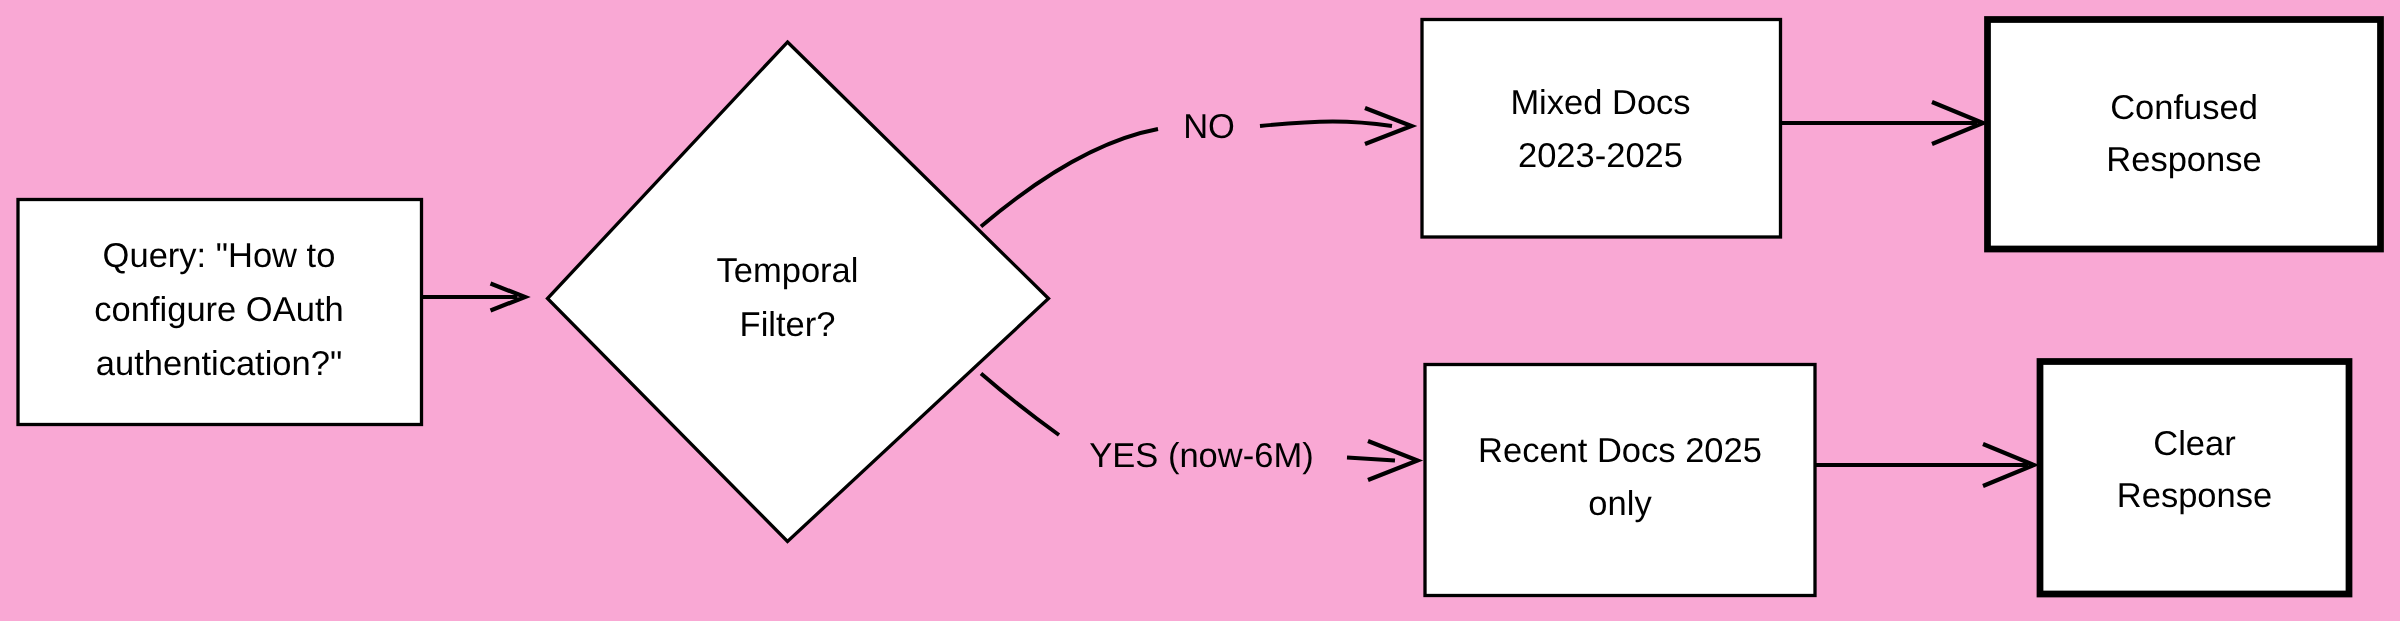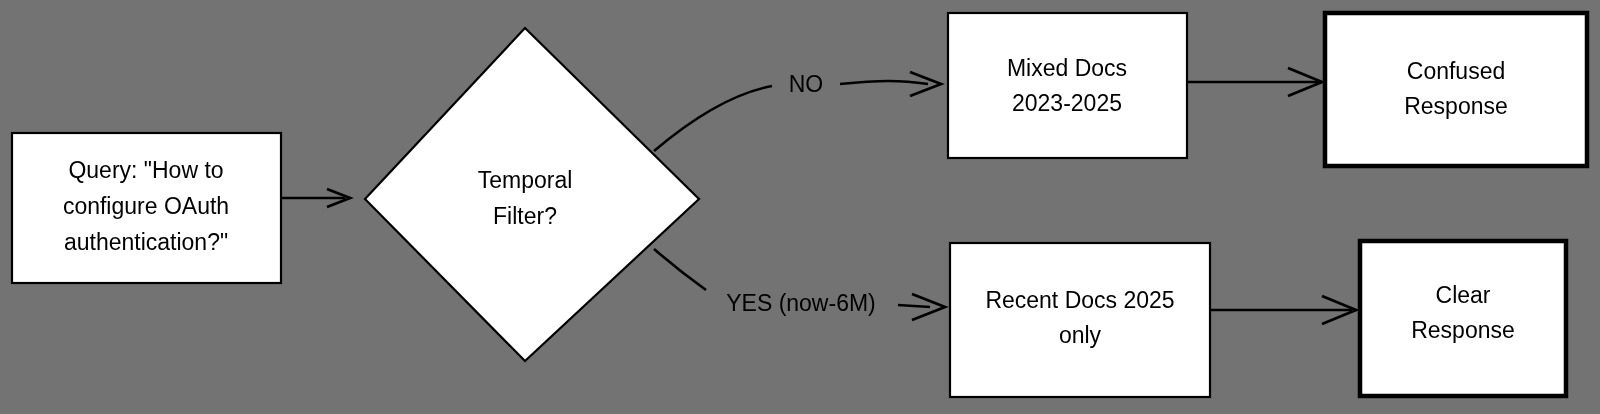--- a/index.html
+++ b/index.html
@@ -10,21 +10,21 @@
   body {
     width: 1600px;
     height: 414px;
     overflow: hidden;
     font-family: "Liberation Sans", sans-serif;
   }
   #flowchart-root {
     position: relative;
     width: 1600px;
     height: 414px;
-    background: #737373;
+    background: #f9a8d4;
   }
   svg#flow-svg {
     position: absolute;
     top: 0;
     left: 0;
     width: 1600px;
     height: 414px;
   }
   .node-shape {
     fill: #ffffff;

